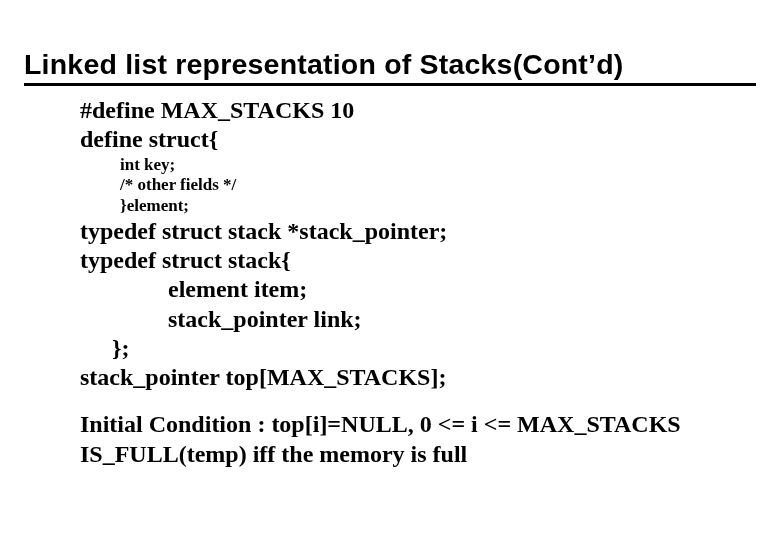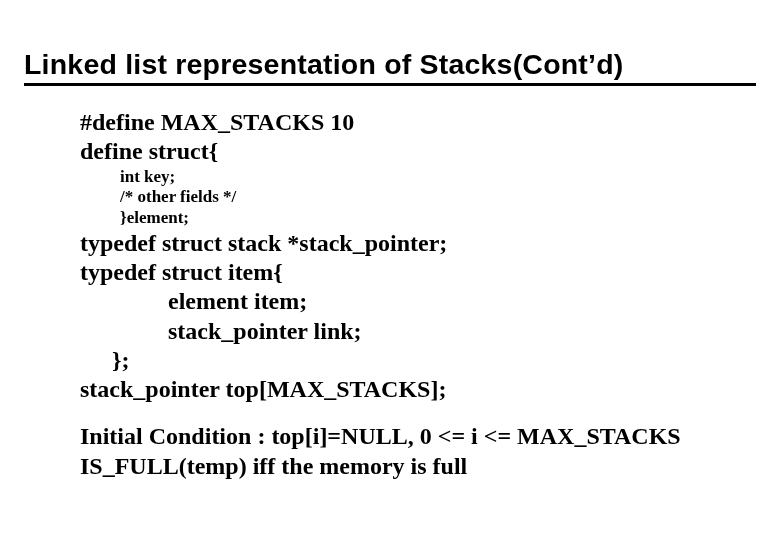--- a/index.html
+++ b/index.html
@@ -8,21 +8,21 @@
     height: 540px;
     background: #ffffff;
     font-family: "Times New Roman", Times, serif;
     color: #000000;
     padding: 48px 24px 20px 24px;
     overflow: hidden;
   }
   .title-wrap {
     border-bottom: 3px solid #000;
     padding-bottom: 2px;
-    margin-bottom: 22px;
+    margin-bottom: 10px;
   }
   .title {
     font-family: Arial, Helvetica, sans-serif;
     font-weight: 700;
     font-size: 28.5px;
     letter-spacing: 0.2px;
   }
   .content {
     padding-left: 56px;
     padding-right: 10px;
@@ -58,21 +58,21 @@
 
 <div class="content">
   <div class="lg">#define MAX_STACKS  10</div>
   <div class="lg">define struct{</div>
 
   <div class="sm indent-sm">int key;</div>
   <div class="sm indent-sm">/* other fields */</div>
   <div class="sm indent-sm">}element;</div>
 
   <div class="lg">typedef struct stack *stack_pointer;</div>
-  <div class="lg">typedef struct item{</div>
+  <div class="lg">typedef struct stack{</div>
   <div class="lg indent-lg">element  item;</div>
   <div class="lg indent-lg">stack_pointer link;</div>
   <div class="lg indent-md">};</div>
   <div class="lg">stack_pointer   top[MAX_STACKS];</div>
 
   <div class="lg gap-top">Initial Condition : top[i]=NULL, 0 &lt;= i &lt;= MAX_STACKS</div>
   <div class="lg">IS_FULL(temp) iff the memory is full</div>
 </div>
 
 </body></html>

